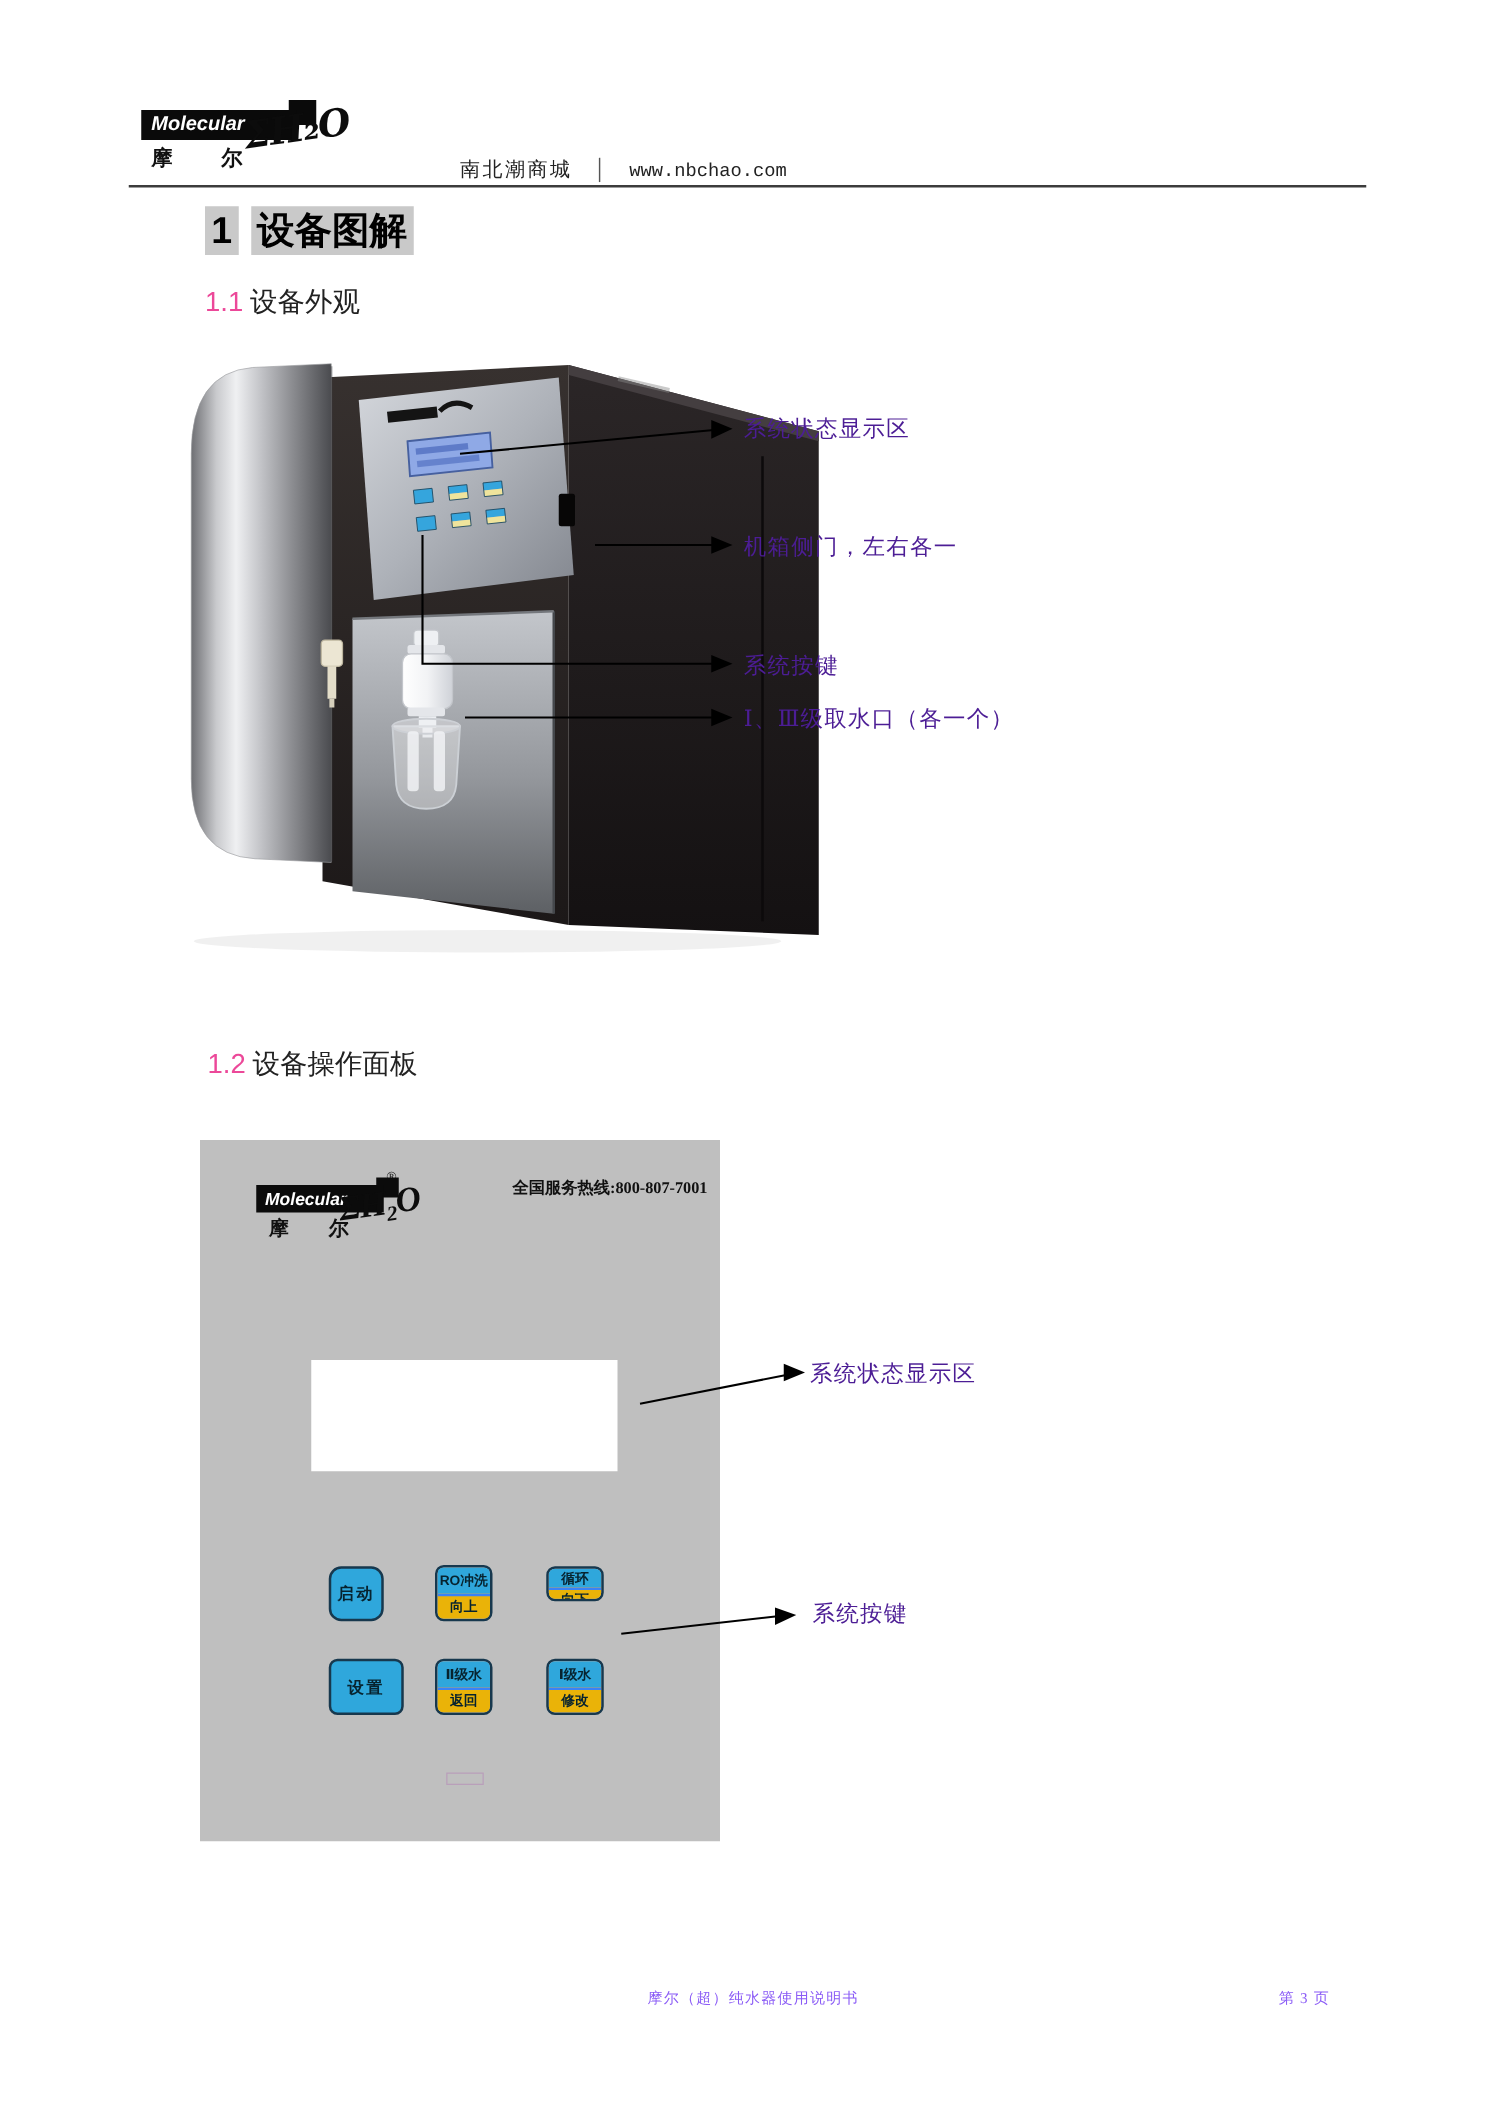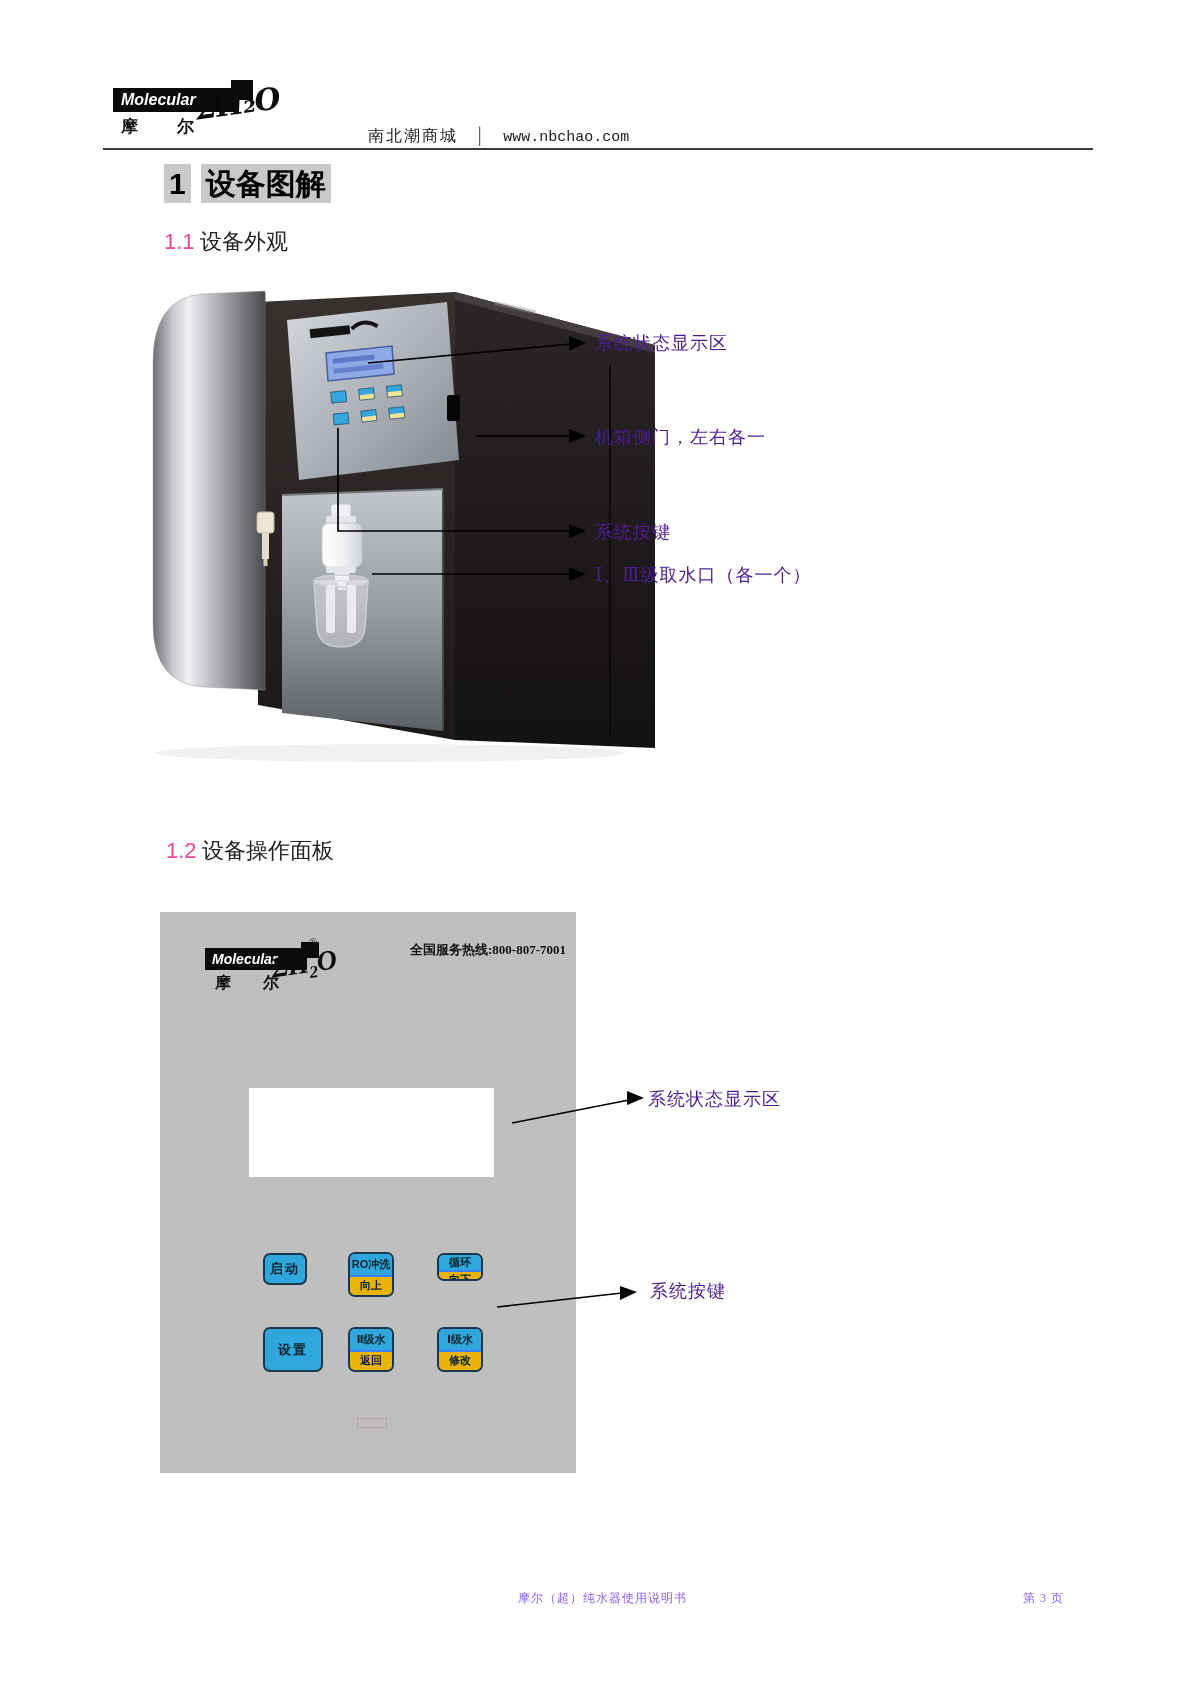--- a/index.html
+++ b/index.html
@@ -216,21 +216,21 @@
       <div class="abs bar" style="left:0; top:12px; width:102px; height:22px; font-size:14px;">
           <span>Molecular</span>
         </div>
       <div class="abs cjk" style="left:10px; top:37px; font-size:16px;">摩</div>
       <div class="abs cjk" style="left:58px; top:37px; font-size:16px;">尔</div>
       <div class="abs formula" style="left:66px; top:12px; font-size:28px;">ΣH₂O</div>
     </div>
 
     <div class="abs display"></div>
 
-    <div class="abs pbtn" style="left:103px; top:341px; width:44px; height:32px;">启动</div>
+    <div class="abs pbtn" style="left:103px; top:341px; width:44px; height:44px;border-radius:10px;">启动</div>
 
     <div class="abs pbtn-split" style="left:188px; top:340px; width:46px; height:45px;">
       <div class="top">RO冲洗</div>
       <div class="bot">向上</div>
     </div>
 
     <div class="abs pbtn-split" style="left:277px; top:341px; width:46px; height:28px;">
       <div class="top">循环</div>
       <div class="bot">向下</div>
     </div>

